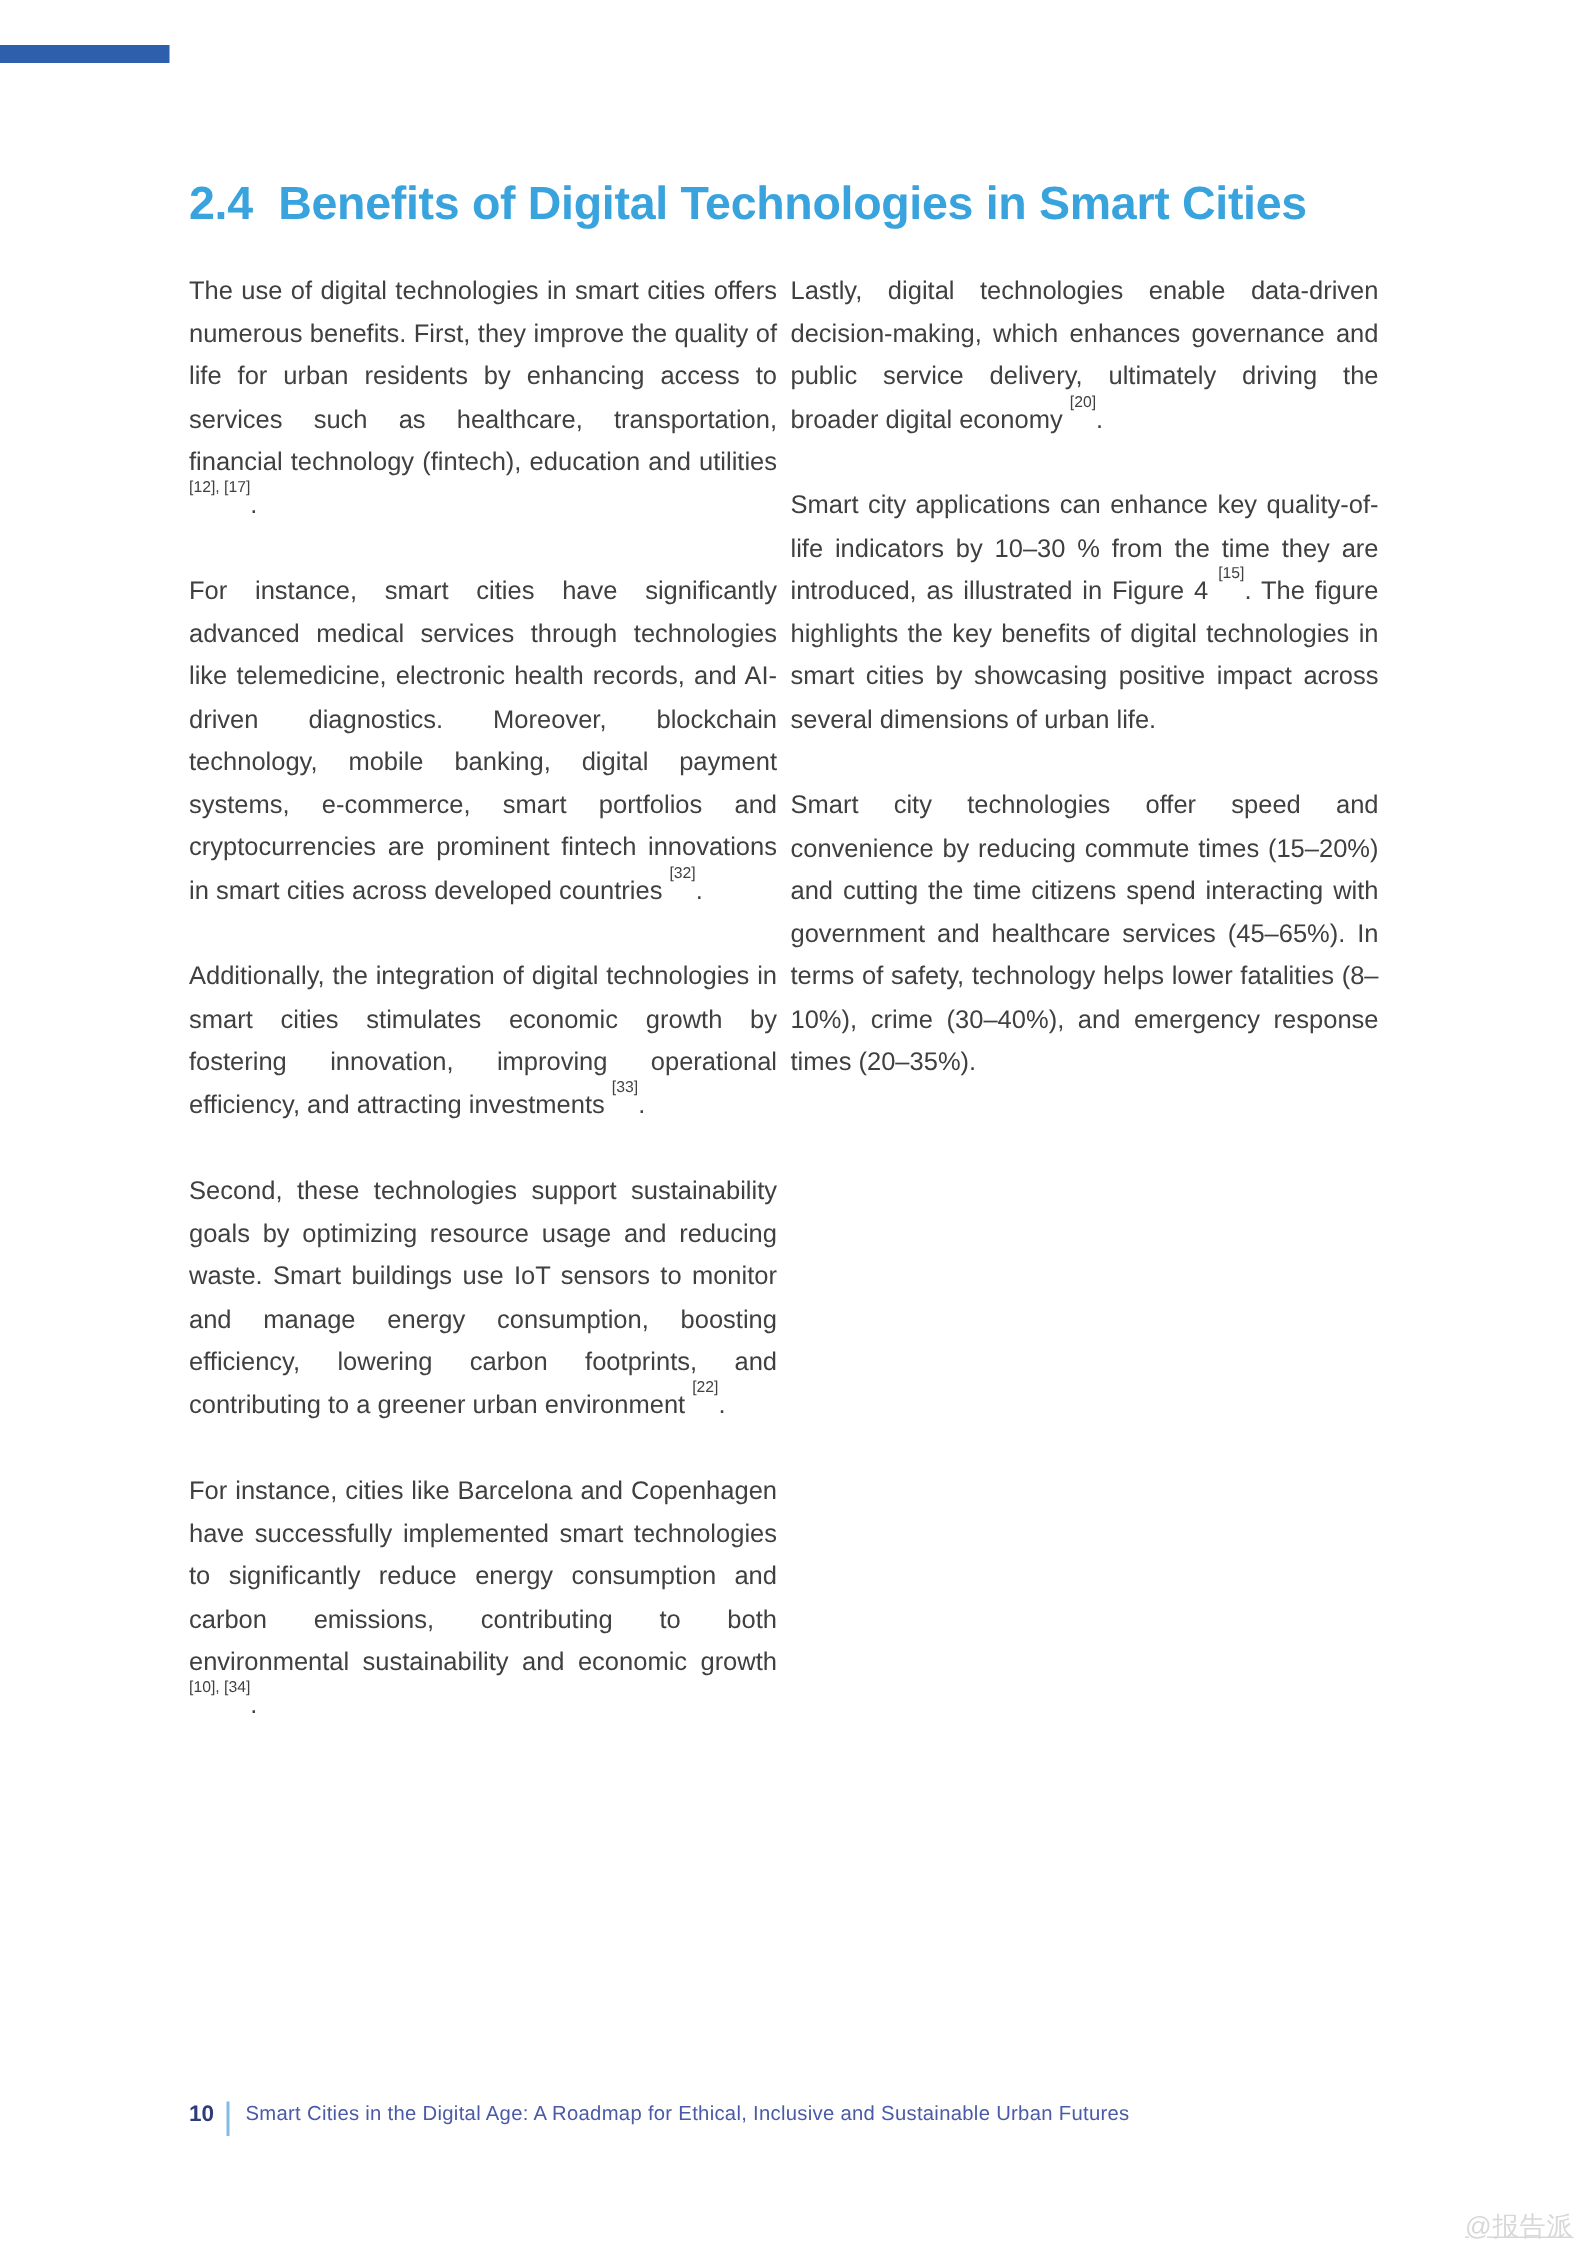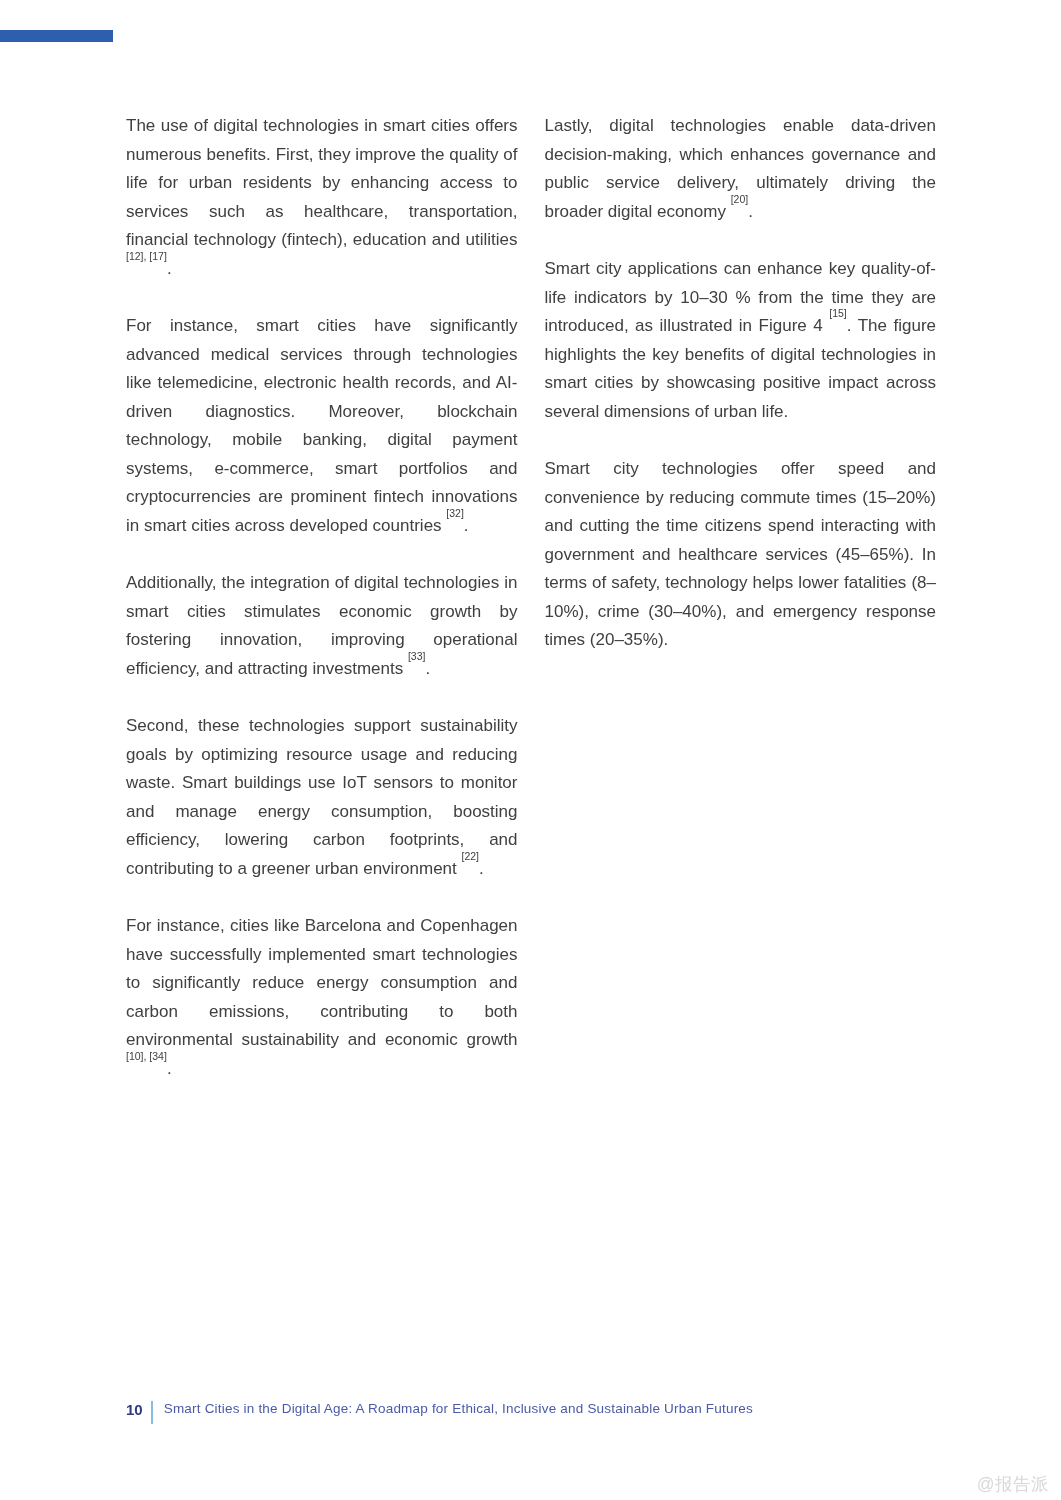--- a/index.html
+++ b/index.html
@@ -30,21 +30,21 @@
     width: 782px;
     color: #38a3dd;
     font-size: 31px;
     font-weight: 700;
     line-height: 48px;
     letter-spacing: -0.2px;
   }
   h1.heading .h-num { margin-right: 17px; }
   .cols {
     display: flex;
-    gap: 27px;
+    gap: 9px;
   }
   .col {
     width: 392px;
     color: #404040;
     font-size: 17px;
     line-height: 28.5px;
     text-align: justify;
   }
   .col p.para {
     margin: 0 0 29px 0;
@@ -80,30 +80,32 @@
     font-size: 13.5px;
     letter-spacing: 0.2px;
   }
   .watermark {
     position: absolute;
     right: 12px;
     bottom: 4px;
     color: #d8d8d8;
     font-size: 17.5px;
     letter-spacing: 0.5px;
+    text-decoration: underline;
   }
 </style>
 </head>
 <body>
 
 <div class="page">
 
   <div class="top-bar"></div>
 
   <div class="content">
+    <h1 class="heading"><span class="h-num">2.4</span><span class="h-text">Benefits of Digital Technologies in Smart Cities</span></h1>
 
     <div class="cols">
       <div class="col">
           <p class="para">The use of digital technologies in smart cities offers numerous benefits. First, they improve the quality of life for urban residents by enhancing access to services such as healthcare, transportation, financial technology (fintech), education and utilities <sup>[12], [17]</sup>.</p>
           <p class="para">For instance, smart cities have significantly advanced medical services through technologies like telemedicine, electronic health records, and AI-driven diagnostics. Moreover, blockchain technology, mobile banking, digital payment systems, e-commerce, smart portfolios and cryptocurrencies are prominent fintech innovations in smart cities across developed countries <sup>[32]</sup>.</p>
           <p class="para">Additionally, the integration of digital technologies in smart cities stimulates economic growth by fostering innovation, improving operational efficiency, and attracting investments <sup>[33]</sup>.</p>
           <p class="para">Second, these technologies support sustainability goals by optimizing resource usage and reducing waste. Smart buildings use IoT sensors to monitor and manage energy consumption, boosting efficiency, lowering carbon footprints, and contributing to a greener urban environment <sup>[22]</sup>.</p>
           <p class="para">For instance, cities like Barcelona and Copenhagen have successfully implemented smart technologies to significantly reduce energy consumption and carbon emissions, contributing to both environmental sustainability and economic growth <sup>[10], [34]</sup>.</p>
         </div>
       <div class="col">

